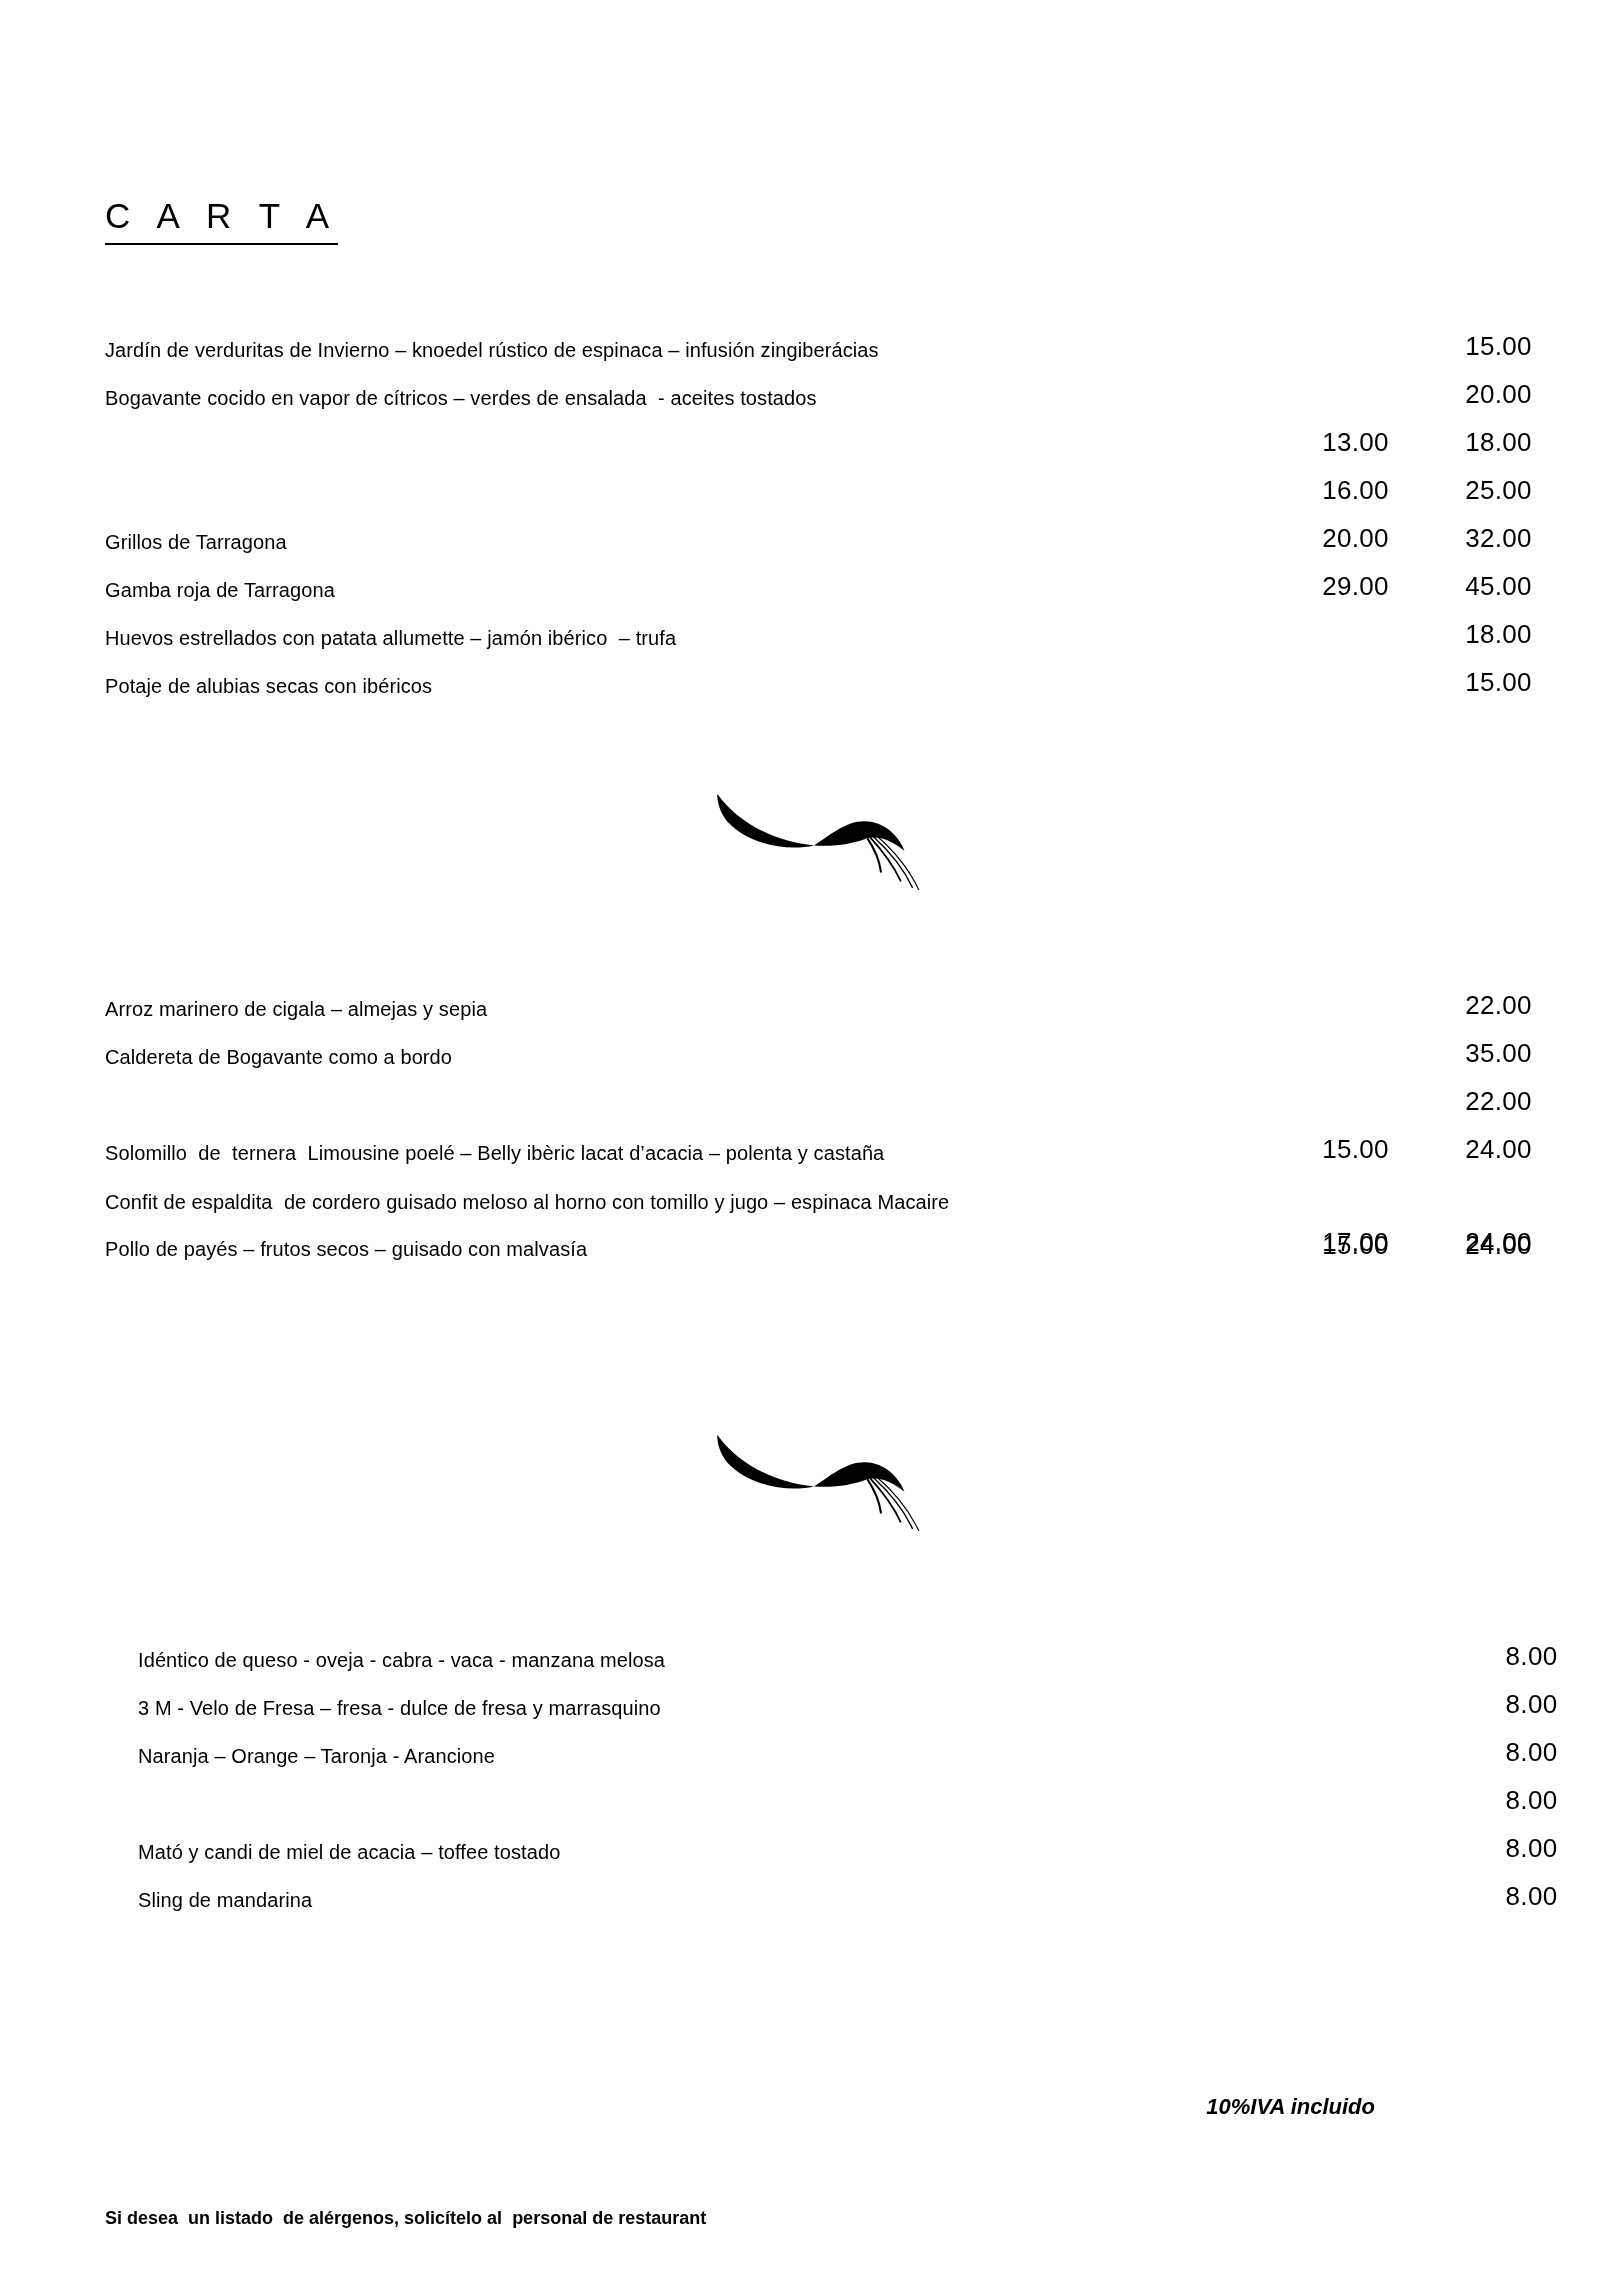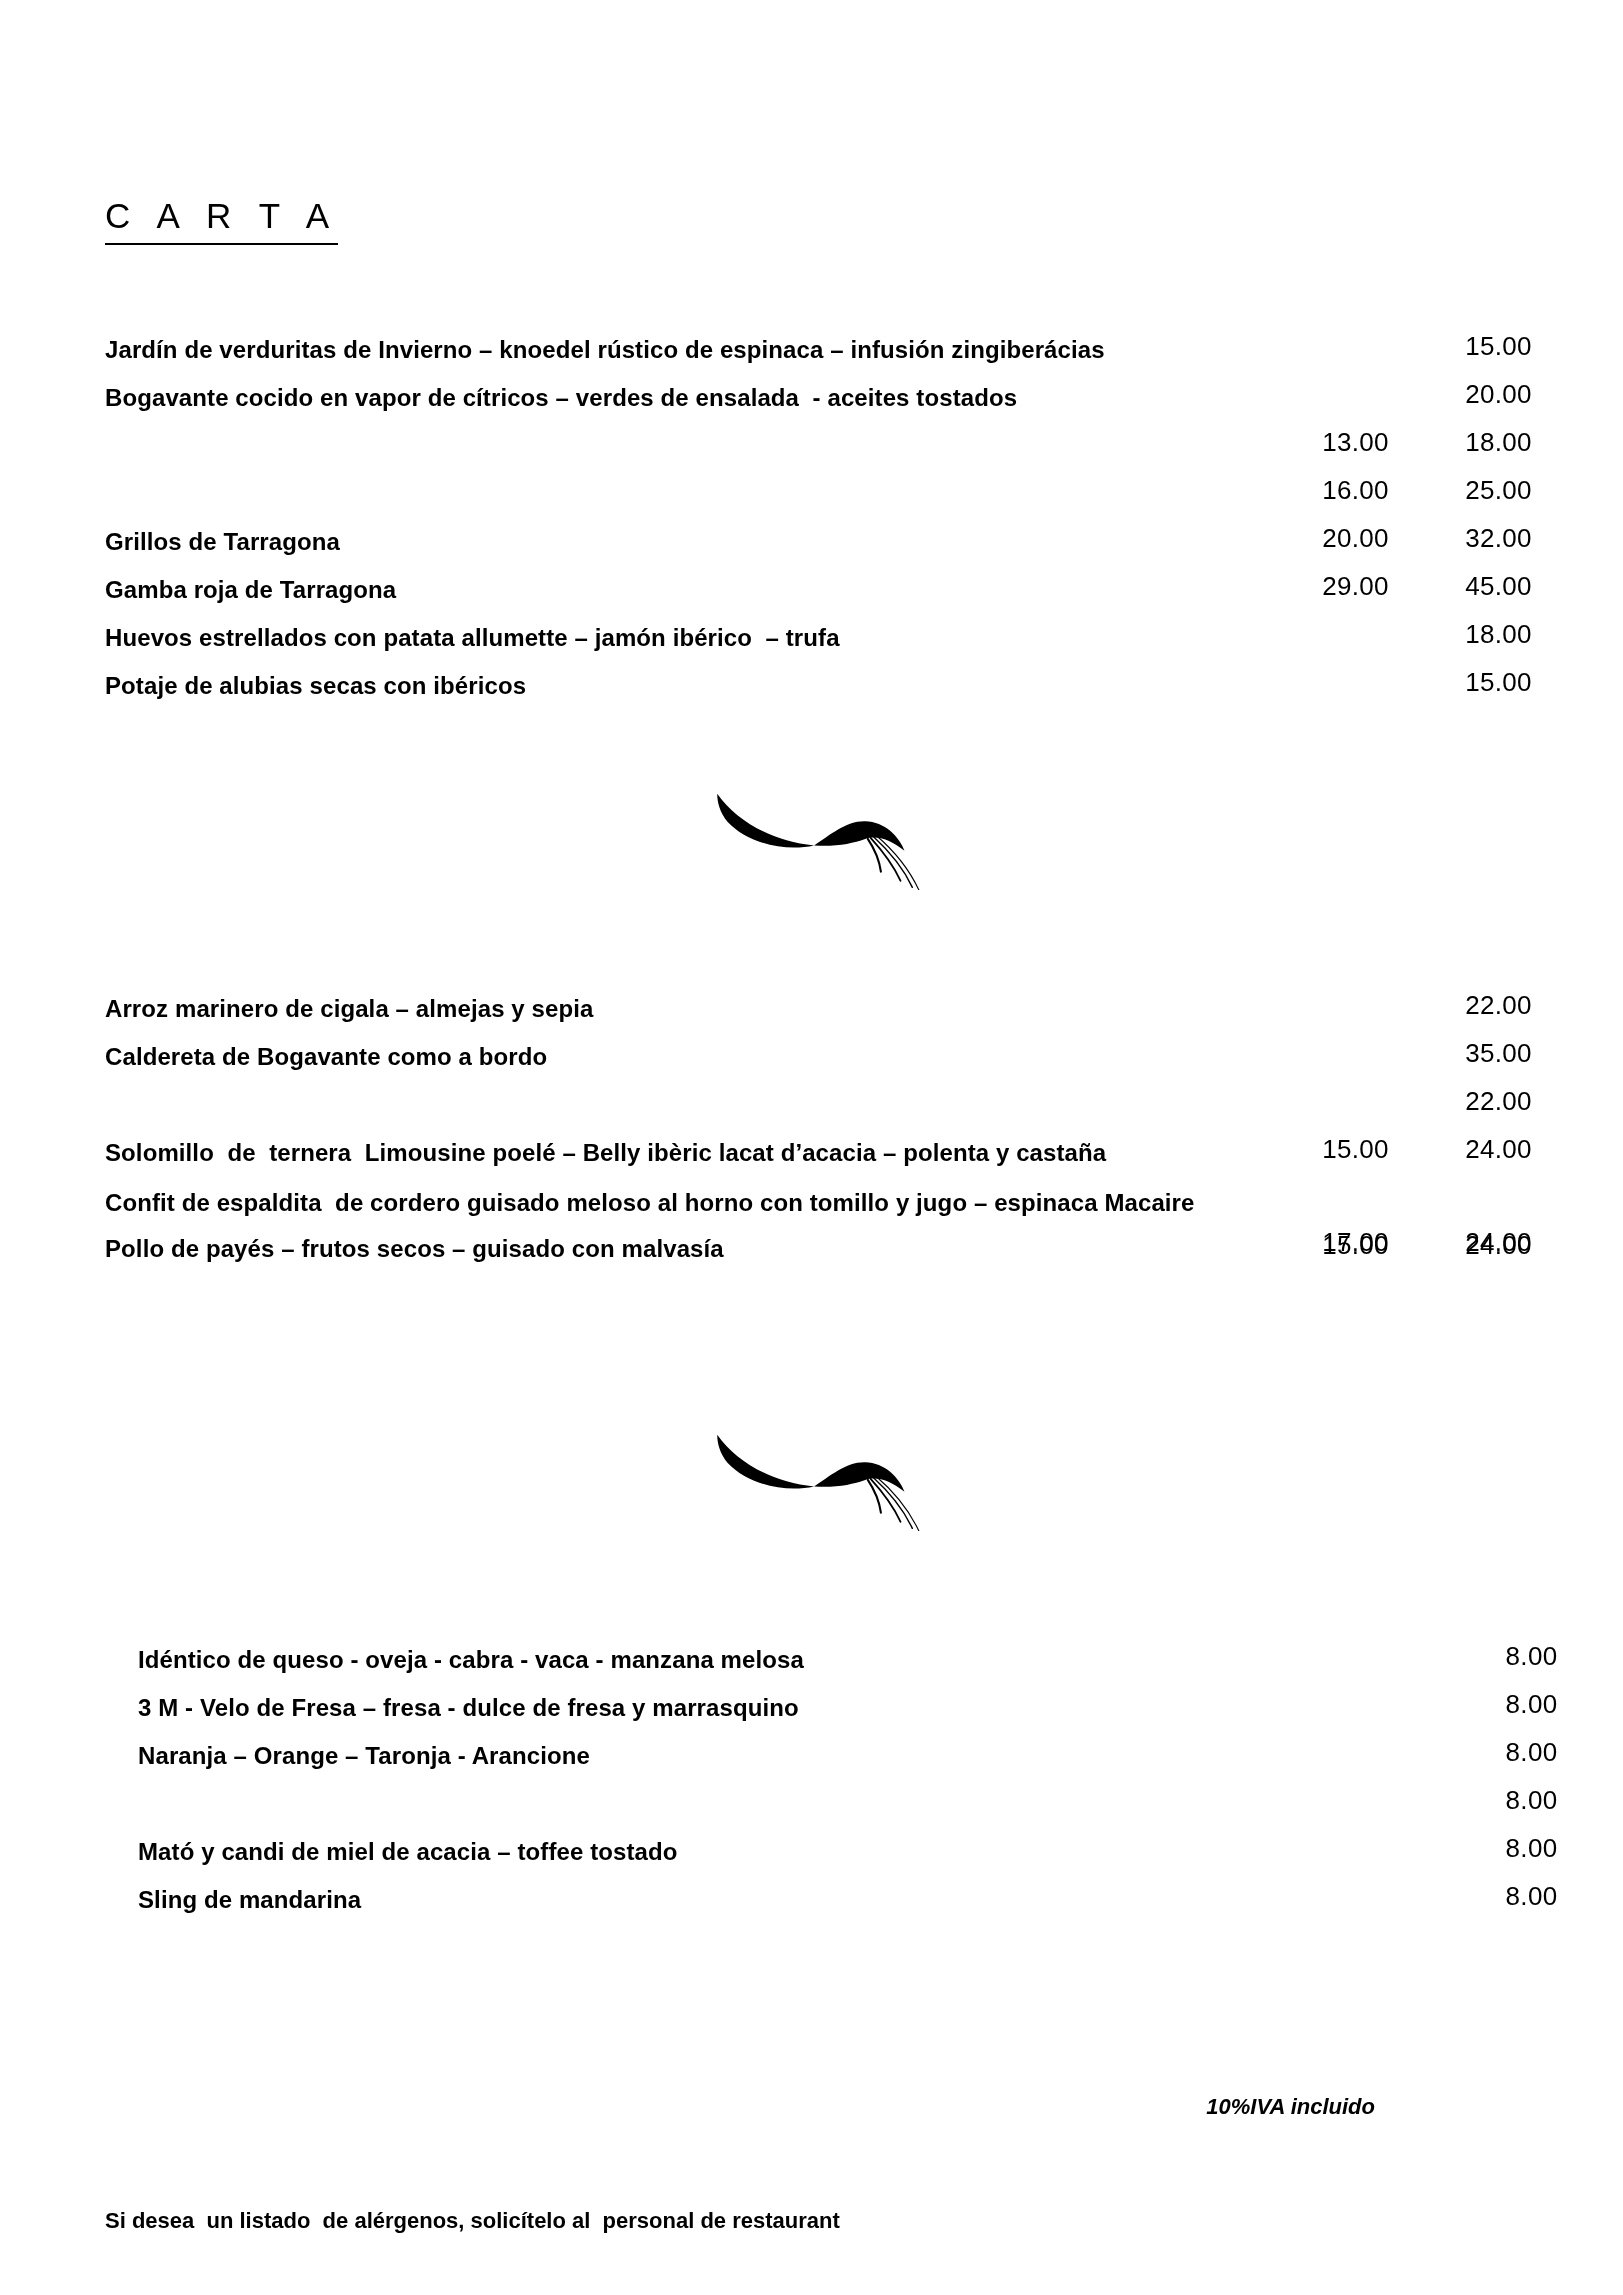--- a/index.html
+++ b/index.html
@@ -51,22 +51,22 @@
   #section-2 { top: 1636px; margin-left: 33px; }
 
   .menu-row {
     position: relative;
     min-height: 48px;
     margin-bottom: 0;
   }
 
   .item-name {
     display: block;
-    font-size: 24px;
-    font-weight: 700;
+    font-size: 20px;
+    font-weight: 400;
     line-height: 48px;
     letter-spacing: 0.1px;
     white-space: pre-wrap;
     max-width: 1217px;
     padding-right: 6.5px;
     box-sizing: border-box;
   }
   .menu-row.two-line .item-name {
     line-height: 43px;
     padding-top: 3.9px;
@@ -116,21 +116,21 @@
     font-size: 22px;
     font-weight: bold;
     font-style: italic;
     white-space: pre;
     margin-left: 40px;
   }
   .footer-allergens {
     position: absolute;
     left: 105px;
     top: 2208px;
-    font-size: 22px;
+    font-size: 18px;
     font-weight: bold;
     white-space: pre;
   }
 </style>
 </head>
 <body>
 
 <div class="page">
 
   <div class="title-wrap">

